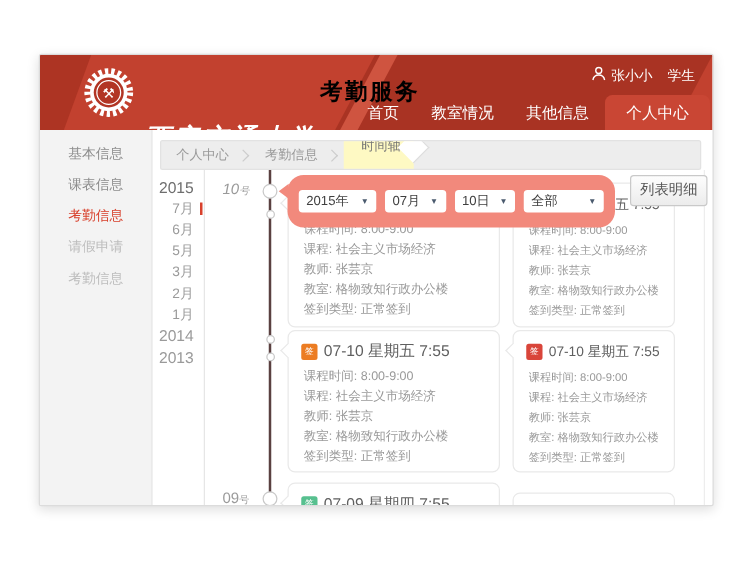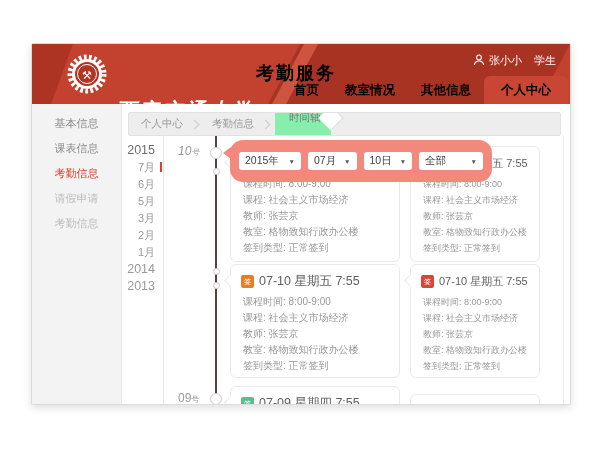--- a/index.html
+++ b/index.html
@@ -24,40 +24,40 @@
   .uni { position:absolute; left:84px; top:10px; color:#fff;margin-top:43px; }
   .uni-cn { font-family:"DejaVu Serif", serif; font-style:italic; font-weight:bold;
             font-size:20px; letter-spacing:3px; white-space:nowrap; }
   .uni-en { font-size:6.5px; letter-spacing:1.2px; color:rgba(255,255,255,.92); margin-top:2px; white-space:nowrap; }
   .app-title { position:absolute; left:224px; top:17px; color:#000000; font-size:18px;
                font-weight:bold; letter-spacing:2px; }
   .user { position:absolute; right:14px; top:9px; color:#fff; font-size:11px;
           display:flex; align-items:center; gap:4px; cursor:pointer; }
   .user .role { margin-left:8px; }
   .nav { position:absolute; right:2px; bottom:0; height:28px; display:flex; align-items:flex-end; }
-  .nav-item { display:block; height:28px; line-height:28px; padding:0 13px; color:#000000;
-              font-size:12.5px; text-decoration:none; cursor:pointer; white-space:nowrap;font-weight:bold; }
+  .nav-item { display:block; height:28px; line-height:28px; padding:0 13px; color:#ffffff;
+              font-size:12.5px; text-decoration:none; cursor:pointer; white-space:nowrap; }
   .nav-item.active { background:#c94634; border-radius:6px 6px 0 0; padding:0 17px; }
 
   
   .sidebar { position:absolute; left:0; top:60px; width:90px; height:302px;
              background:#f3f3f3; border-right:1px solid #e7e7e7; padding-top:7px; }
   .side-item { display:block; height:25px; line-height:25px; text-align:center;
                font-size:11px; color:#8c8c8c; cursor:pointer; }
   .side-item.current { color:#d8402c; }
   .side-item.dim { color:#bdbdbd; }
 
   
   .crumbs { position:absolute; left:96px; top:68px; right:9px; height:24px;
             background:#ededed; border:1px solid #e2e2e2; border-radius:2px;
             display:flex; align-items:center; font-size:10.5px; color:#999; overflow:hidden; }
   .crumb { padding:0 8px 0 12px; cursor:pointer; white-space:nowrap; }
   .crumb-sep { width:7px; height:7px; border-top:1px solid #ccc; border-right:1px solid #ccc;
                transform:rotate(45deg); margin-right:2px; flex:0 0 auto; }
-  .crumb-cur { position:relative; margin-left:4px; height:36px; line-height:23px; background:#86efac;
+  .crumb-cur { position:relative; margin-left:4px; height:36px; line-height:23px; background:#fef9c3;
                padding:0 10px 0 14px; color:#777; cursor:default; }
   .crumb-cur::after { content:""; position:absolute; right:-9px; top:3.2px; width:17px; height:17px;
                background:#fff; border-top:1px solid #ddd; border-right:1px solid #ddd;
                transform:rotate(45deg); }
 
   
   .scale { position:absolute; left:88px; top:98px; width:40px; text-align:right; padding-right:5px; }
   .scale-item { position:relative; display:block; height:17px; line-height:17px;
                 font-size:11px; color:#9a9a9a; cursor:pointer; }
   .scale-item.year { font-size:12.5px; color:#6e6e6e; }
@@ -288,16 +288,17 @@
         </span>
       <span class="pill pill-day">
           <span>10日</span>
           <span class="caret">▼</span>
         </span>
       <span class="pill pill-type">
           <span>全部</span>
           <span class="caret">▼</span>
         </span>
     </div>
+    <div class="list-btn">列表明细</div>
 
     <div class="v-divider"></div>
   </div>
 </div>
 
 </body></html>

